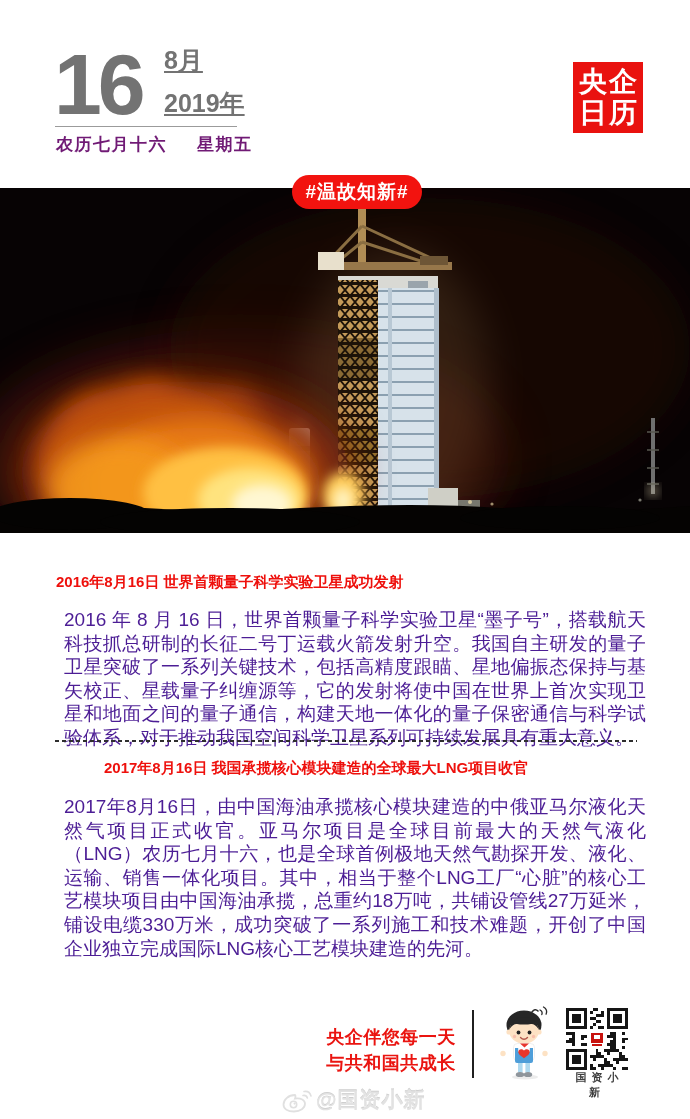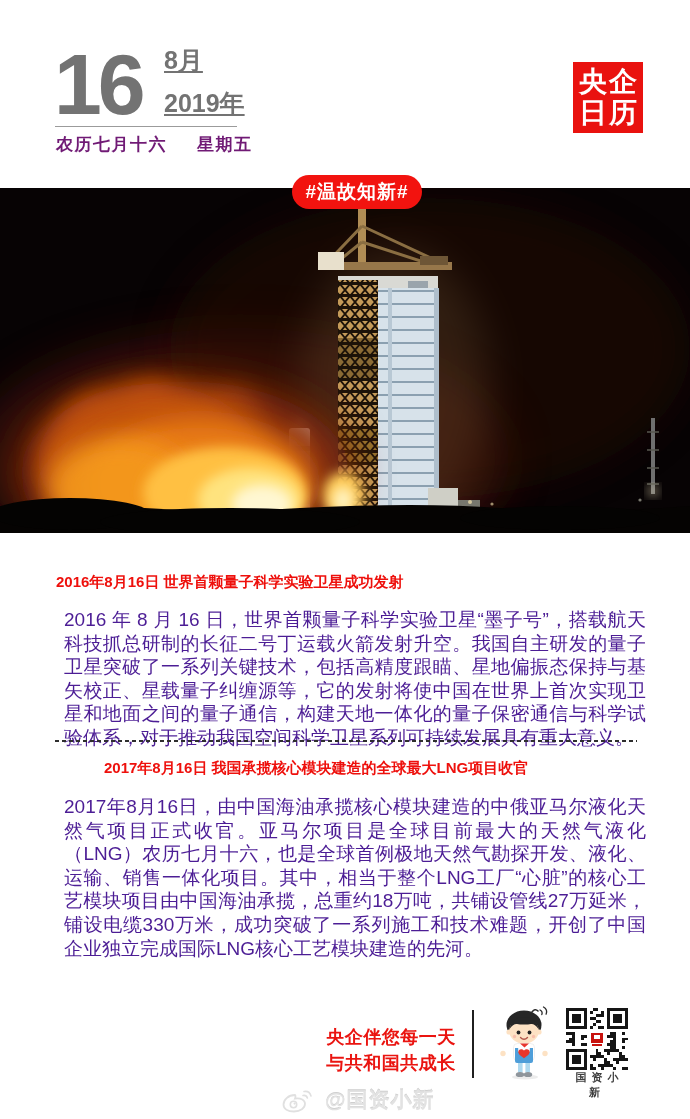--- a/index.html
+++ b/index.html
@@ -43,21 +43,21 @@
                   background-image:repeating-linear-gradient(90deg,#2e2e2e 0 4px,transparent 4px 7px);}
 
   
   .slogan{position:absolute;left:318px;top:1024px;width:146px;text-align:center;color:#ea1410;
           font-weight:bold;font-size:18px;line-height:26px;letter-spacing:0.5px;}
   .v-divider{position:absolute;left:472px;top:1010px;width:2px;height:68px;background:#1f1f1f;}
   .mascot{position:absolute;left:496px;top:1004px;width:58px;height:76px;}
   .qr-block{position:absolute;left:566px;top:1008px;width:62px;text-align:center;}
   .qr-code{width:62px;height:62px;display:block;}
   .qr-caption{font-size:11px;letter-spacing:5px;text-indent:5px;color:#3f3f3f;font-weight:bold;}
-  .watermark{position:absolute;left:282px;top:1086px;display:flex;align-items:center;gap:13px;
+  .watermark{position:absolute;left:282px;top:1086px;display:flex;align-items:center;gap:4px;
              color:#e2e2e2;font-size:21px;font-weight:bold;letter-spacing:1px;
              text-shadow:0 1px 0 #ffffff, 0 -1px 0 #cfcfcf;}
 </style>
 </head>
 <body>
 
 <div class="page">
 
   <div class="day-number">16</div>
   <div class="month-year">

